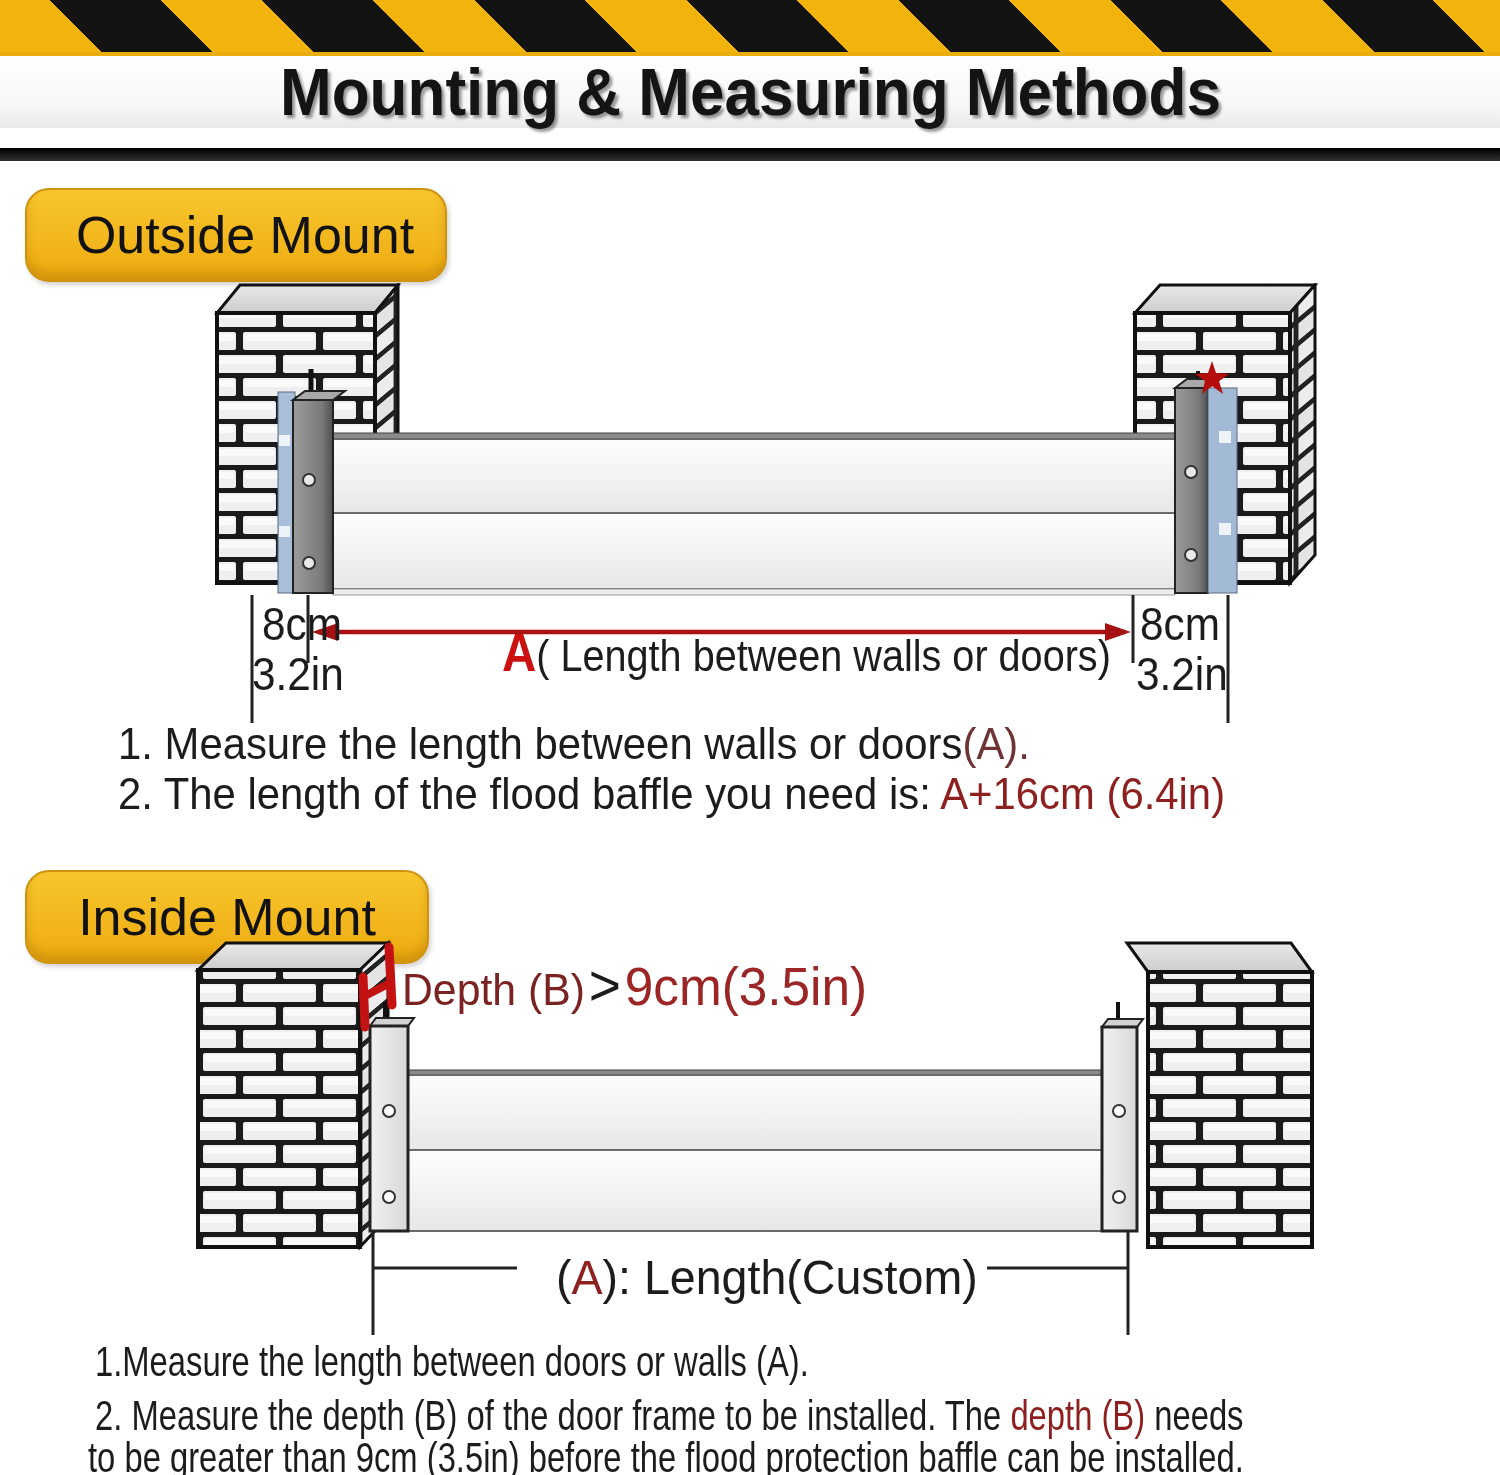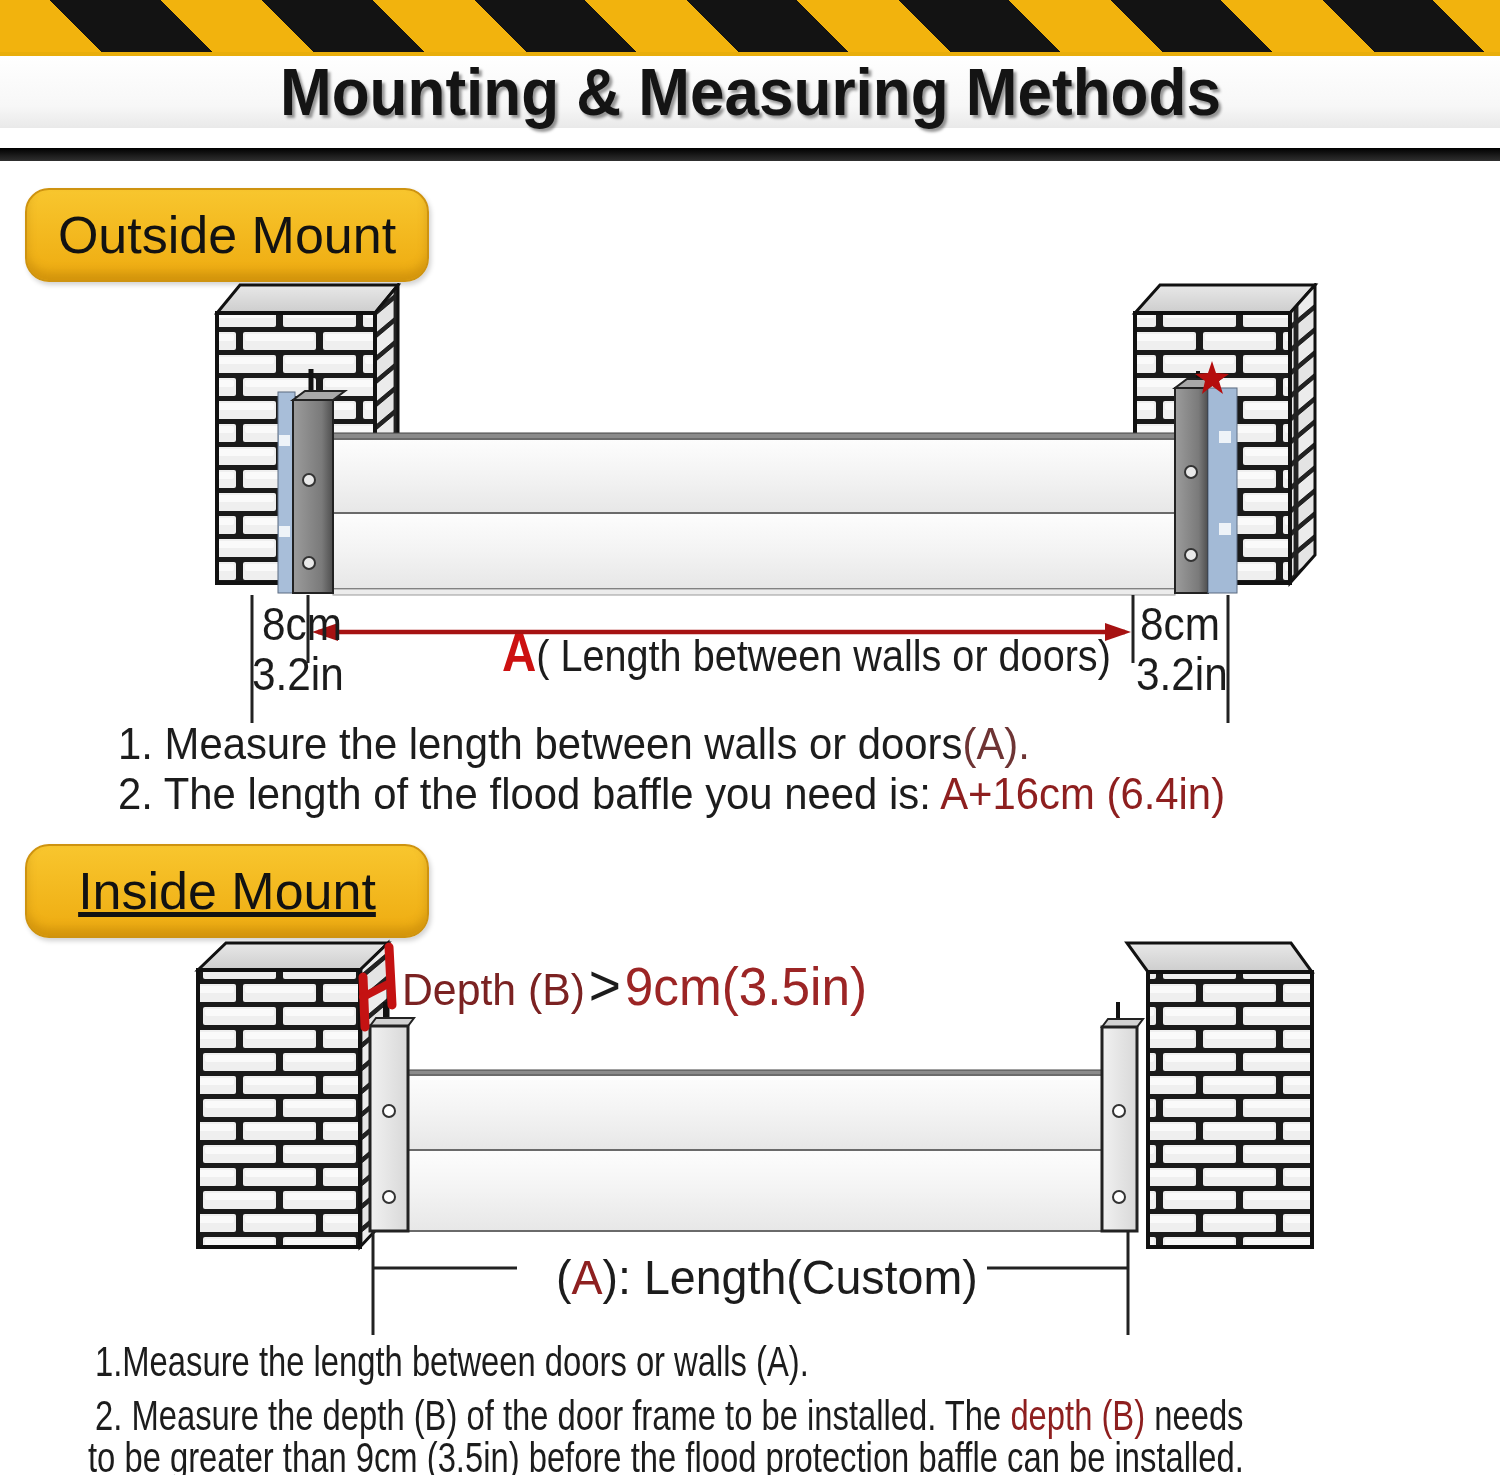--- a/index.html
+++ b/index.html
@@ -31,22 +31,22 @@
 
   
   .badge {
     position:absolute; left:25px; width:400px; height:90px;
     background: linear-gradient(#F8C62E, #EEAB10);
     border:2px solid #CE9310; border-radius:24px;
     display:flex; align-items:center; justify-content:center;
     font-size:52px; color:#121212; white-space:nowrap;
     box-shadow: inset 0 -8px 10px rgba(150,95,0,.30), 2px 3px 5px rgba(0,0,0,.18);
   }
-  .badge-outside { top:188px; }
-  .badge-inside  { top:844px;text-decoration:underline; }
+  .badge-outside { top:188px;padding-left:18px; }
+  .badge-inside  { top:870px; }
 
   
   .diagram { position:absolute; left:0; }
   #diagram-outside { top:283px; }
   #diagram-inside  { top:935px; }
 
   
   .lbl { position:absolute; white-space:nowrap; color:#1c1c1c; line-height:1.05; }
   .dim { font-size:46px; transform:scaleX(.92); transform-origin:0 0; }
   .arrow-label { display:flex; align-items:baseline; transform:scaleX(.88); transform-origin:0 0; }

